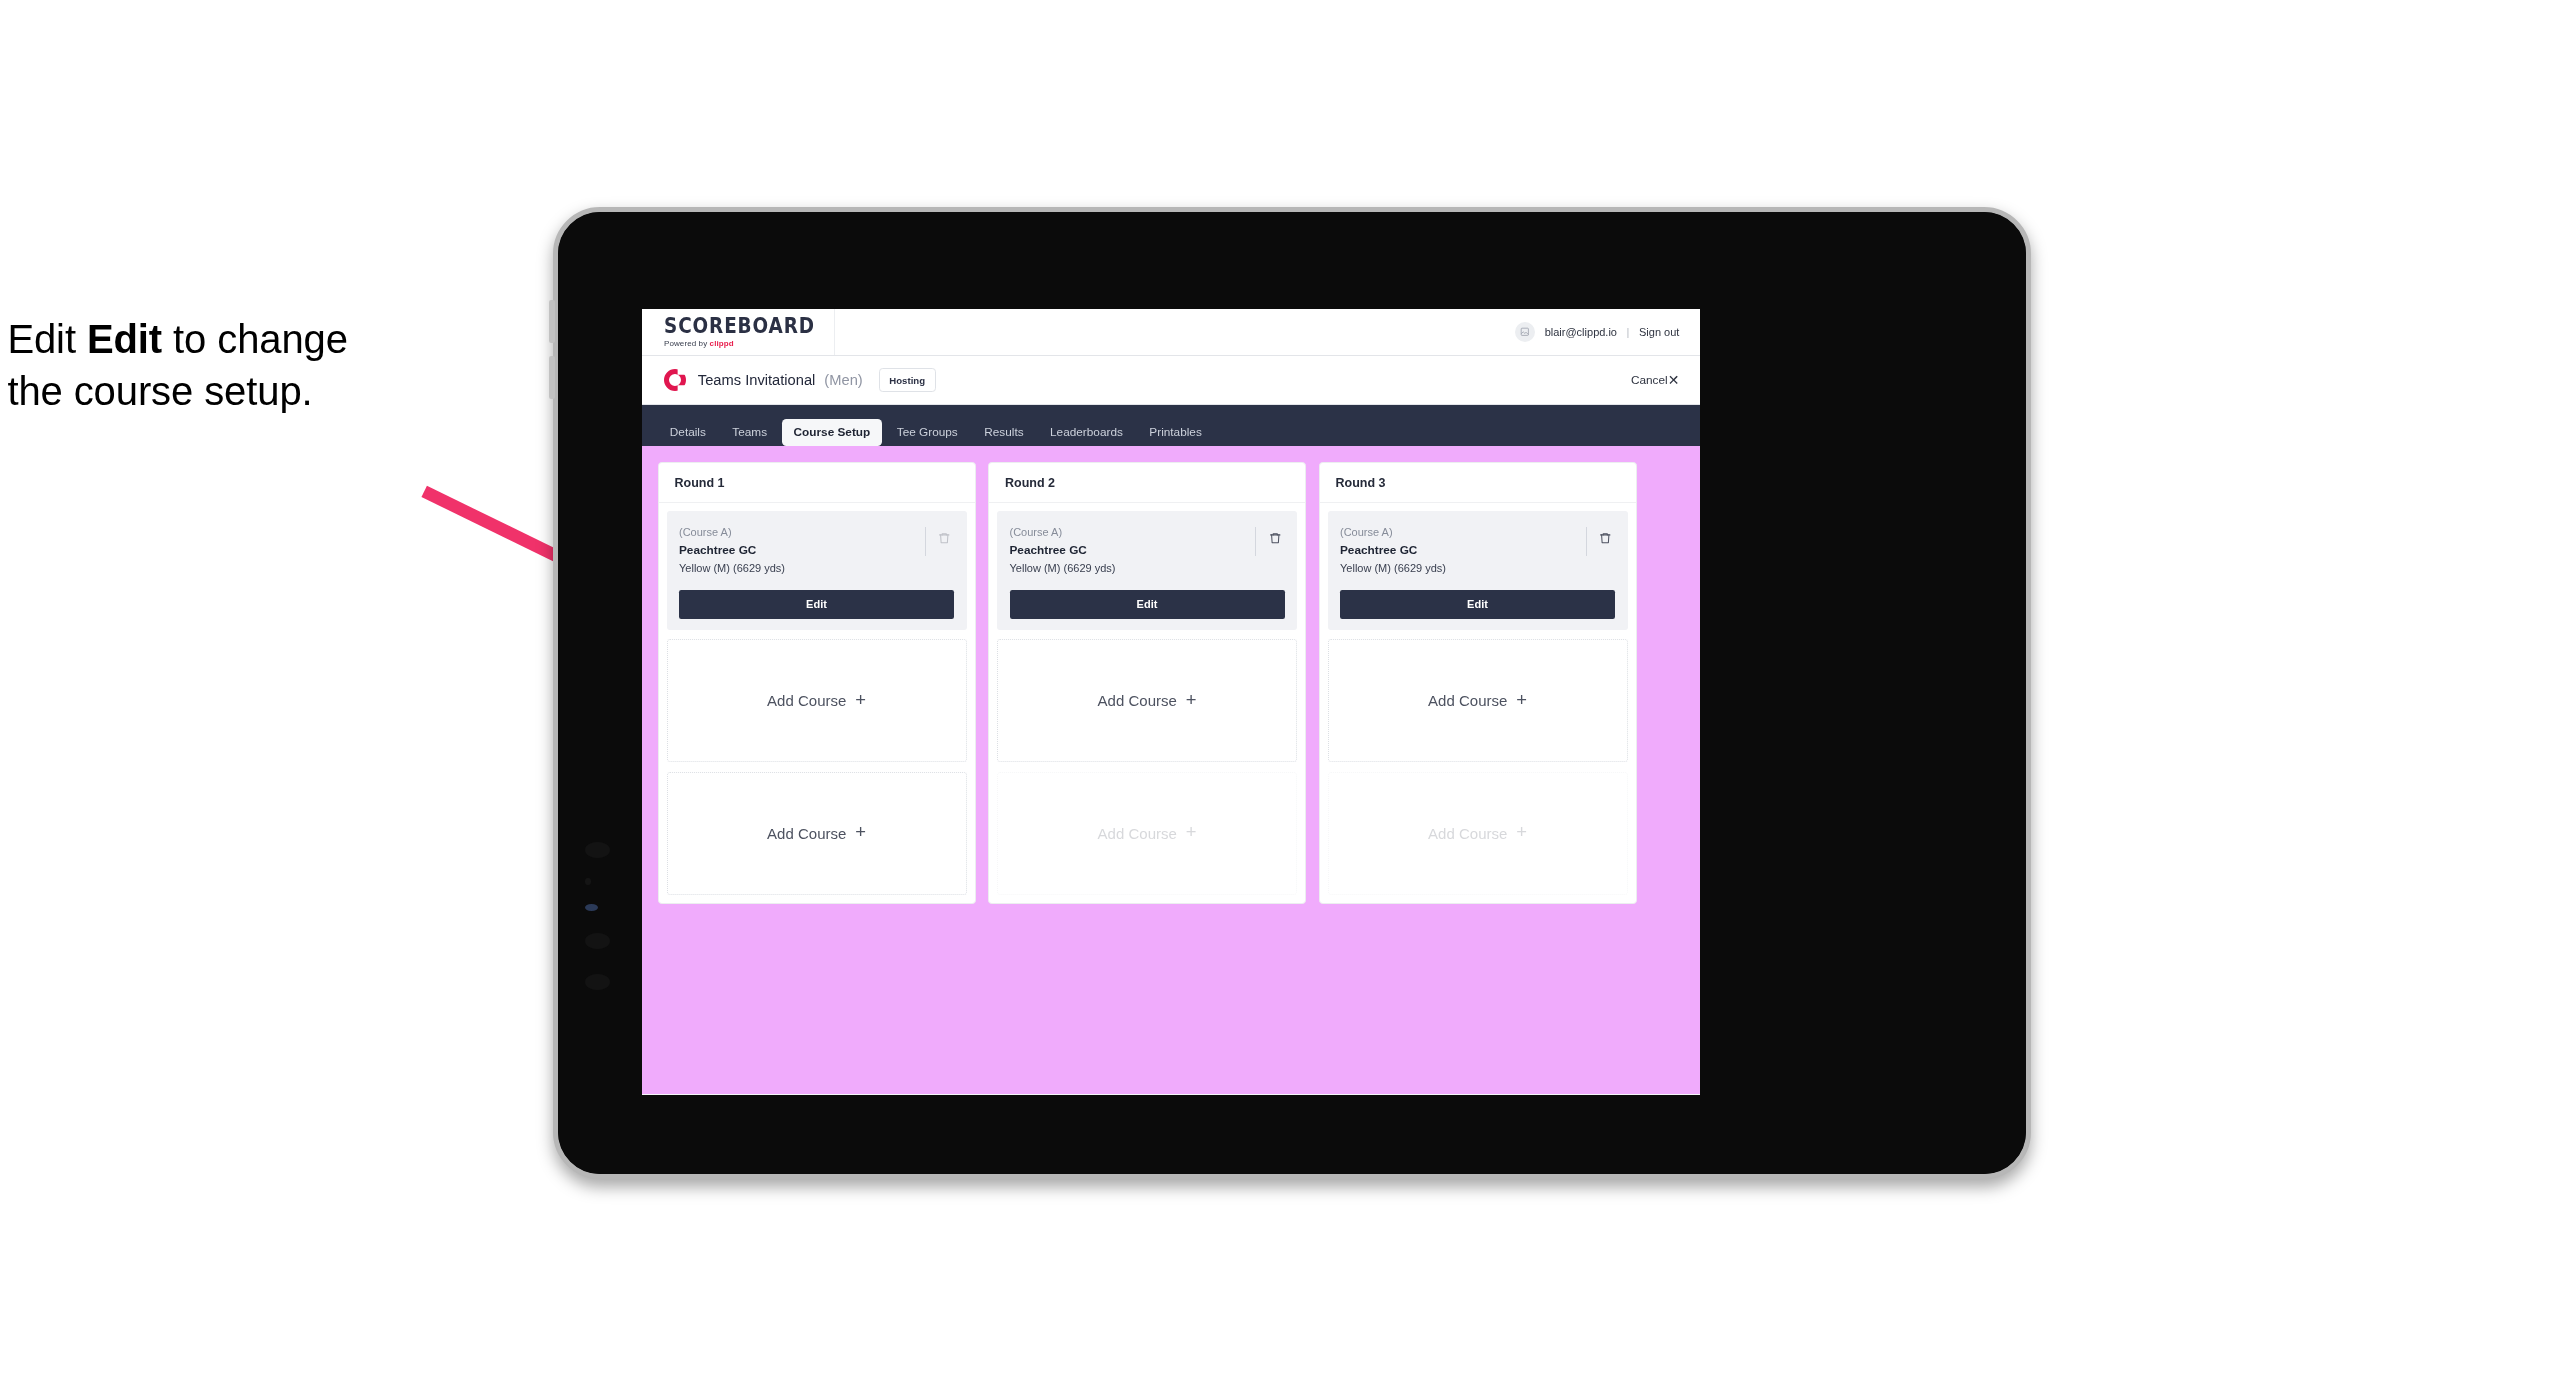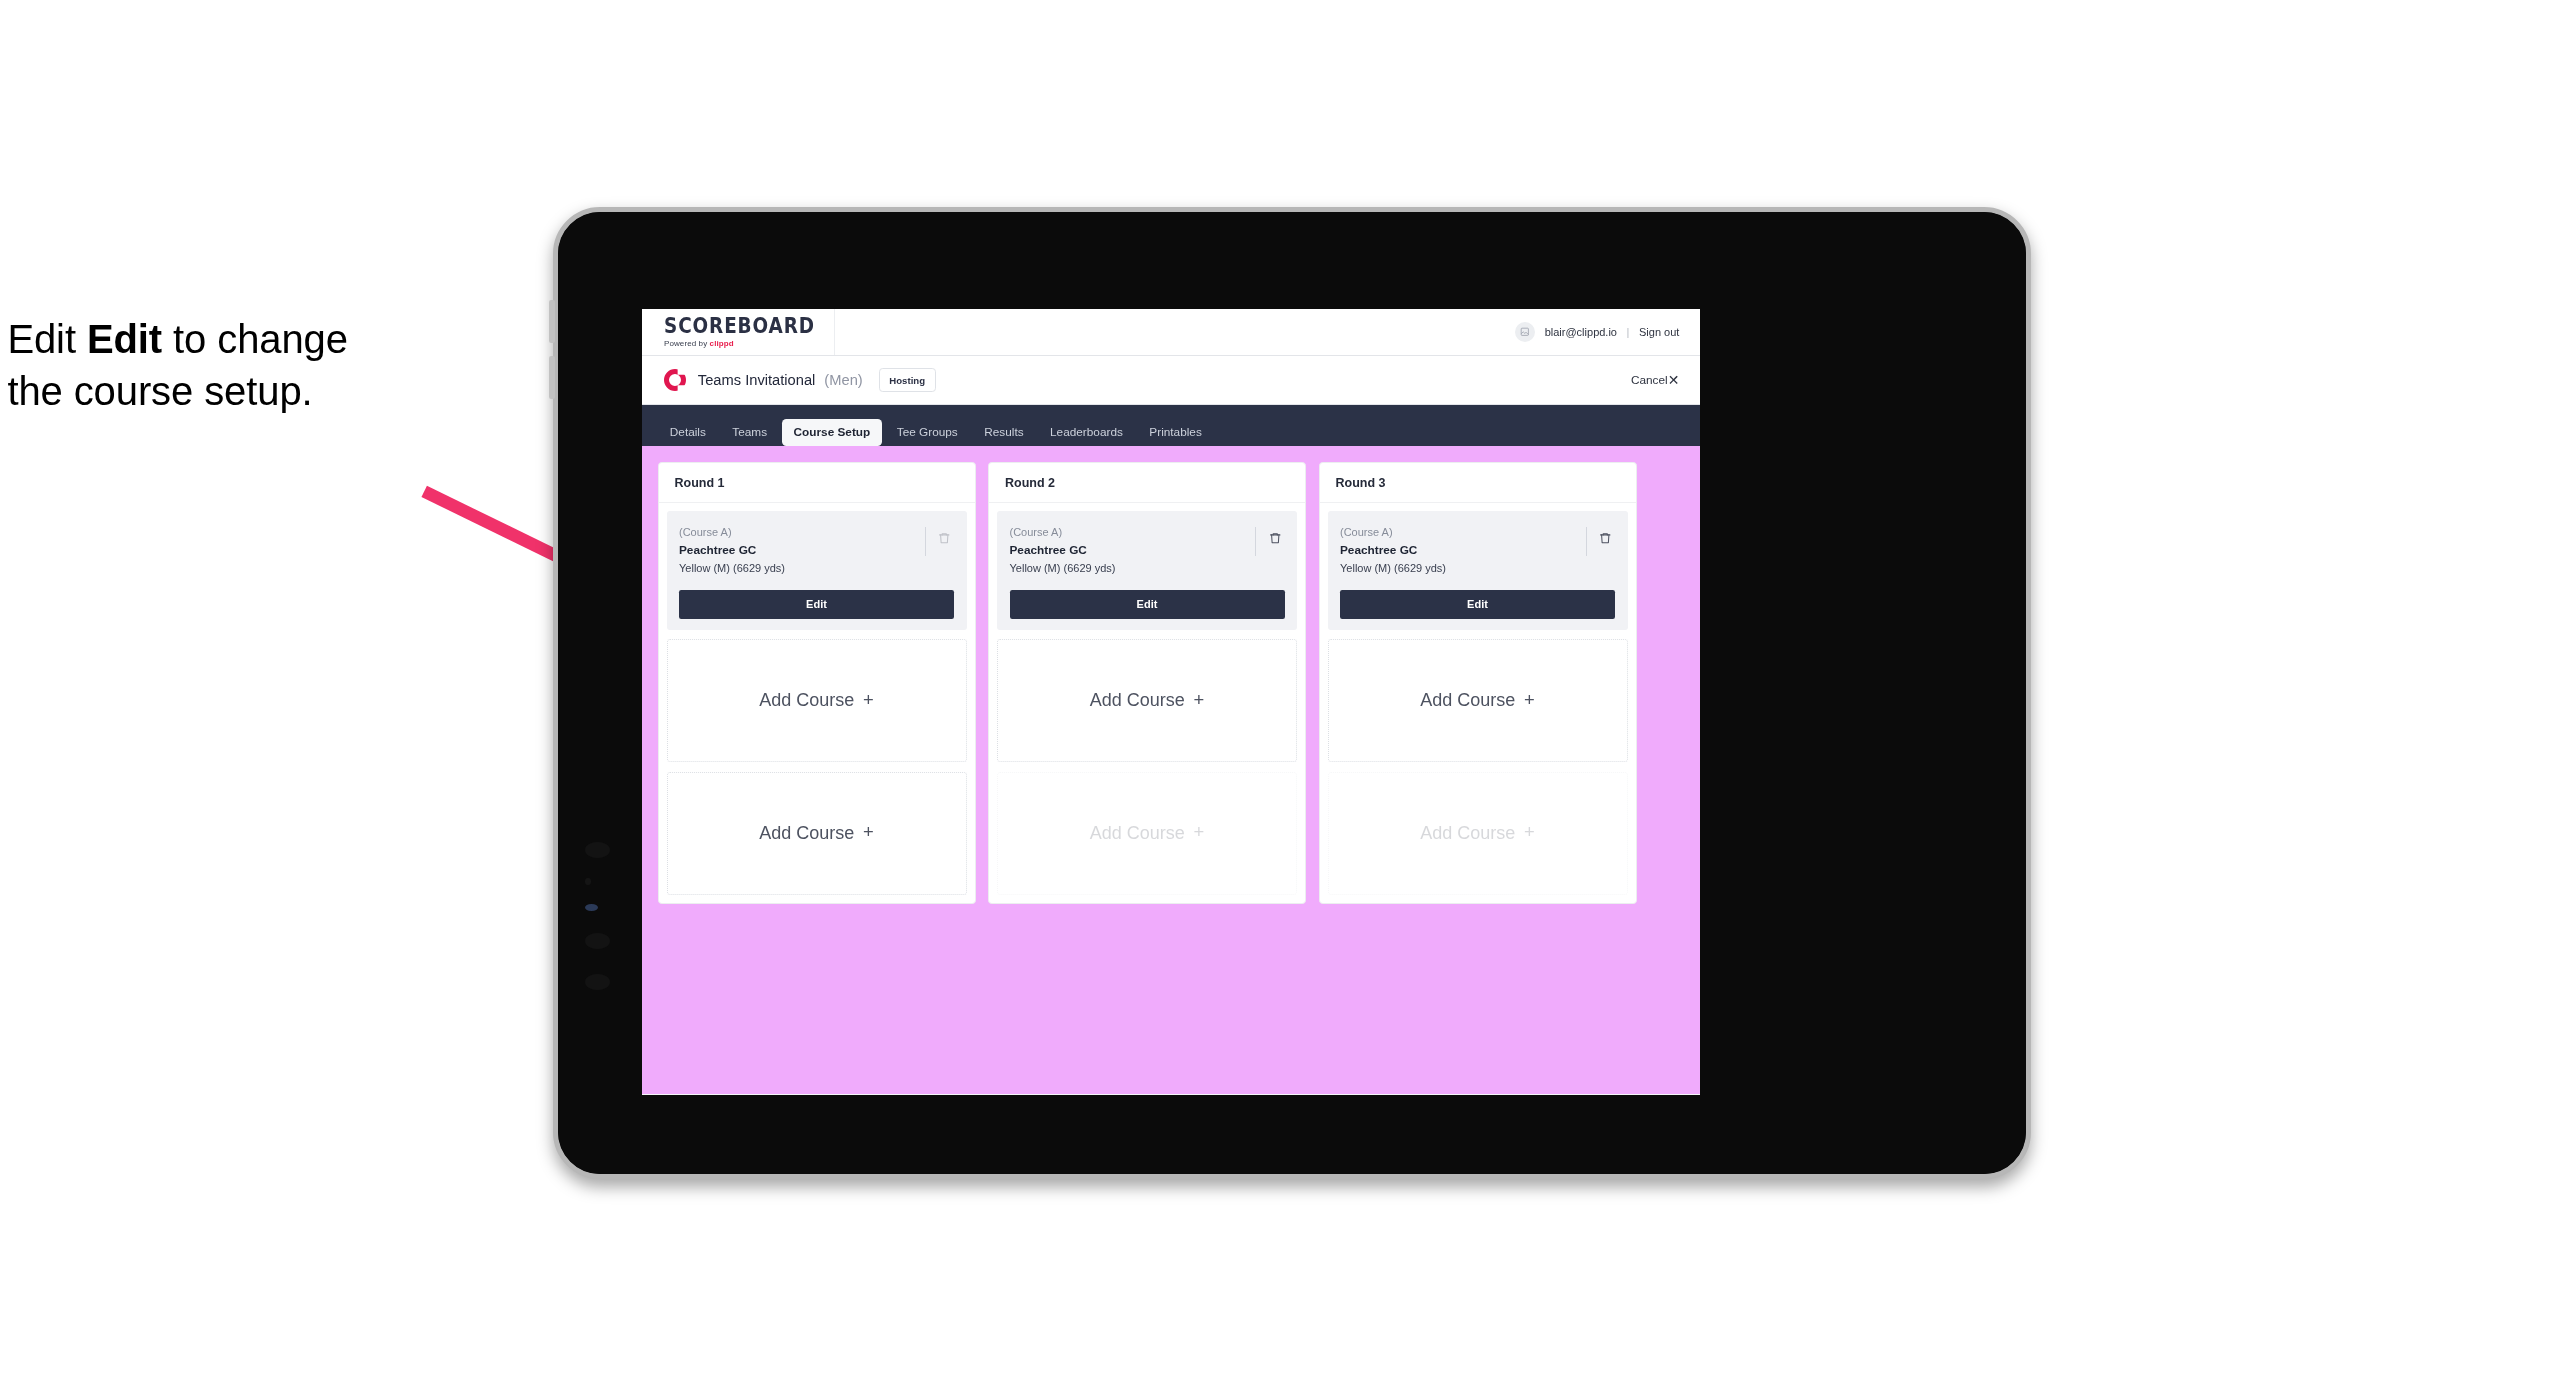--- a/index.html
+++ b/index.html
@@ -286,21 +286,21 @@
   .add-slot {
     margin-top: 9.6px;
     height: 123px;
     border: 1.5px dotted #dcdfe4;
     border-radius: 2.9px;
     background: #ffffff;
     display: flex; align-items: center; justify-content: center;
     gap: 8.8px;
     cursor: pointer;
   }
-  .add-slot .add-text { font-size: 18px; color: #4d5260; }
+  .add-slot .add-text { font-size: 15px; color: #4d5260; }
   .add-slot .plus {
     font-size: 18.4px; color: #4d5260; line-height: 1;
     font-weight: 300;
     position: relative; top: -0.7px;
   }
   .add-slot.faded { opacity: 0.22; cursor: default; }
 </style>
 </head>
 <body>
 

